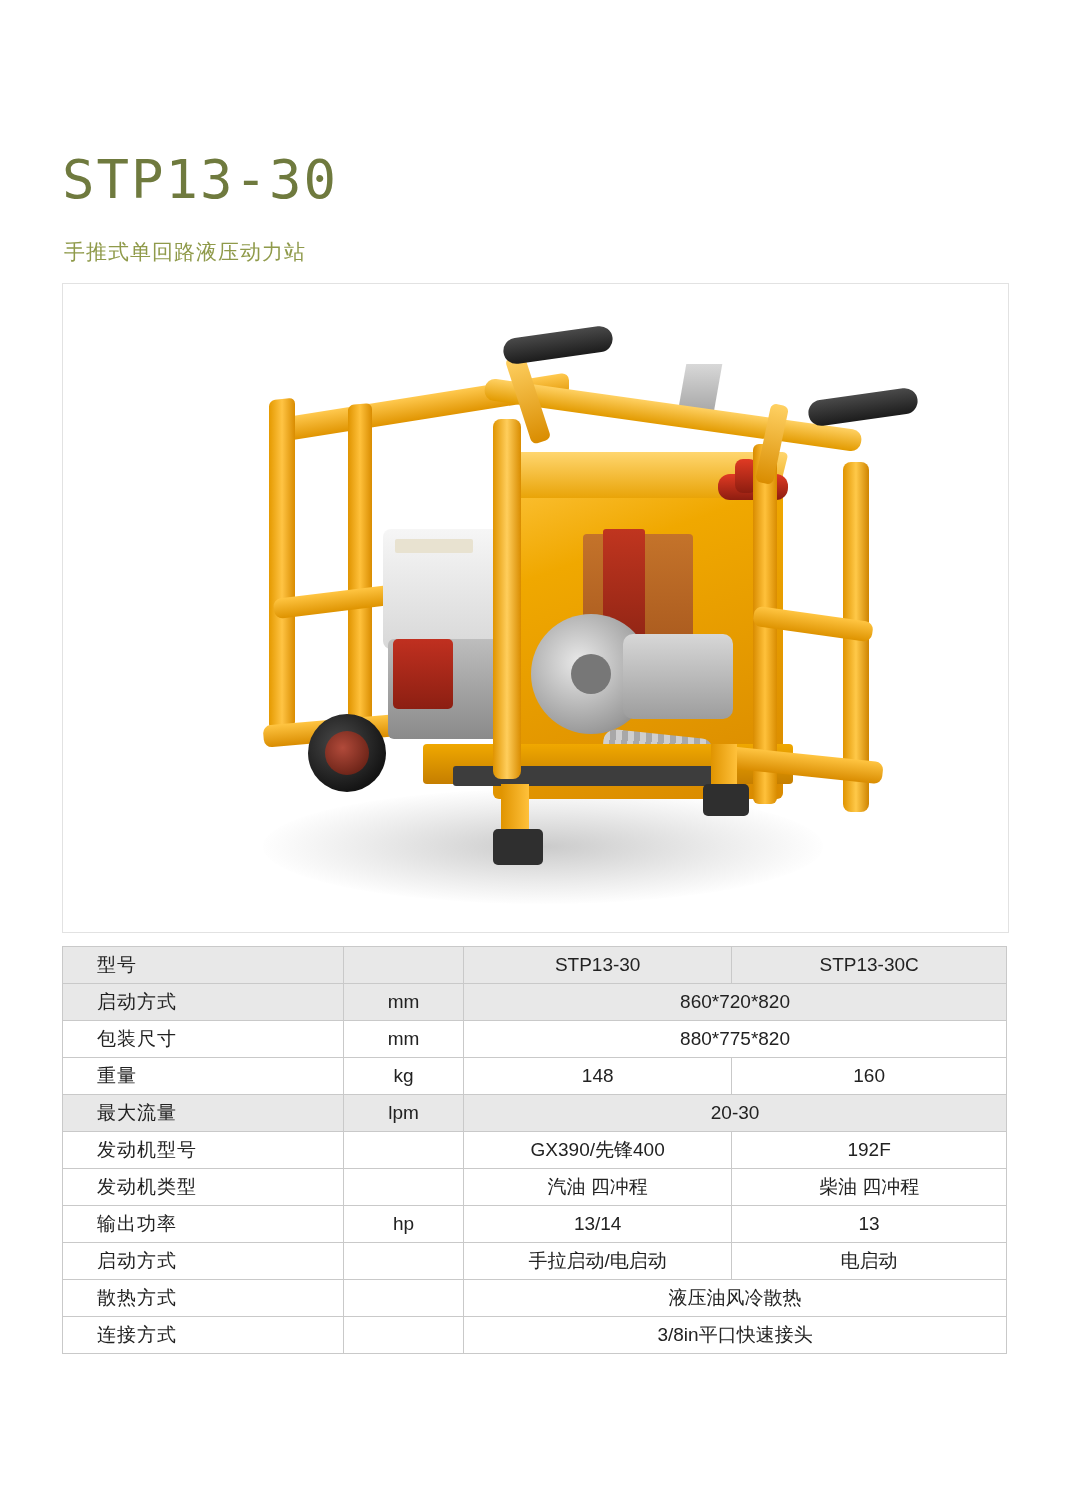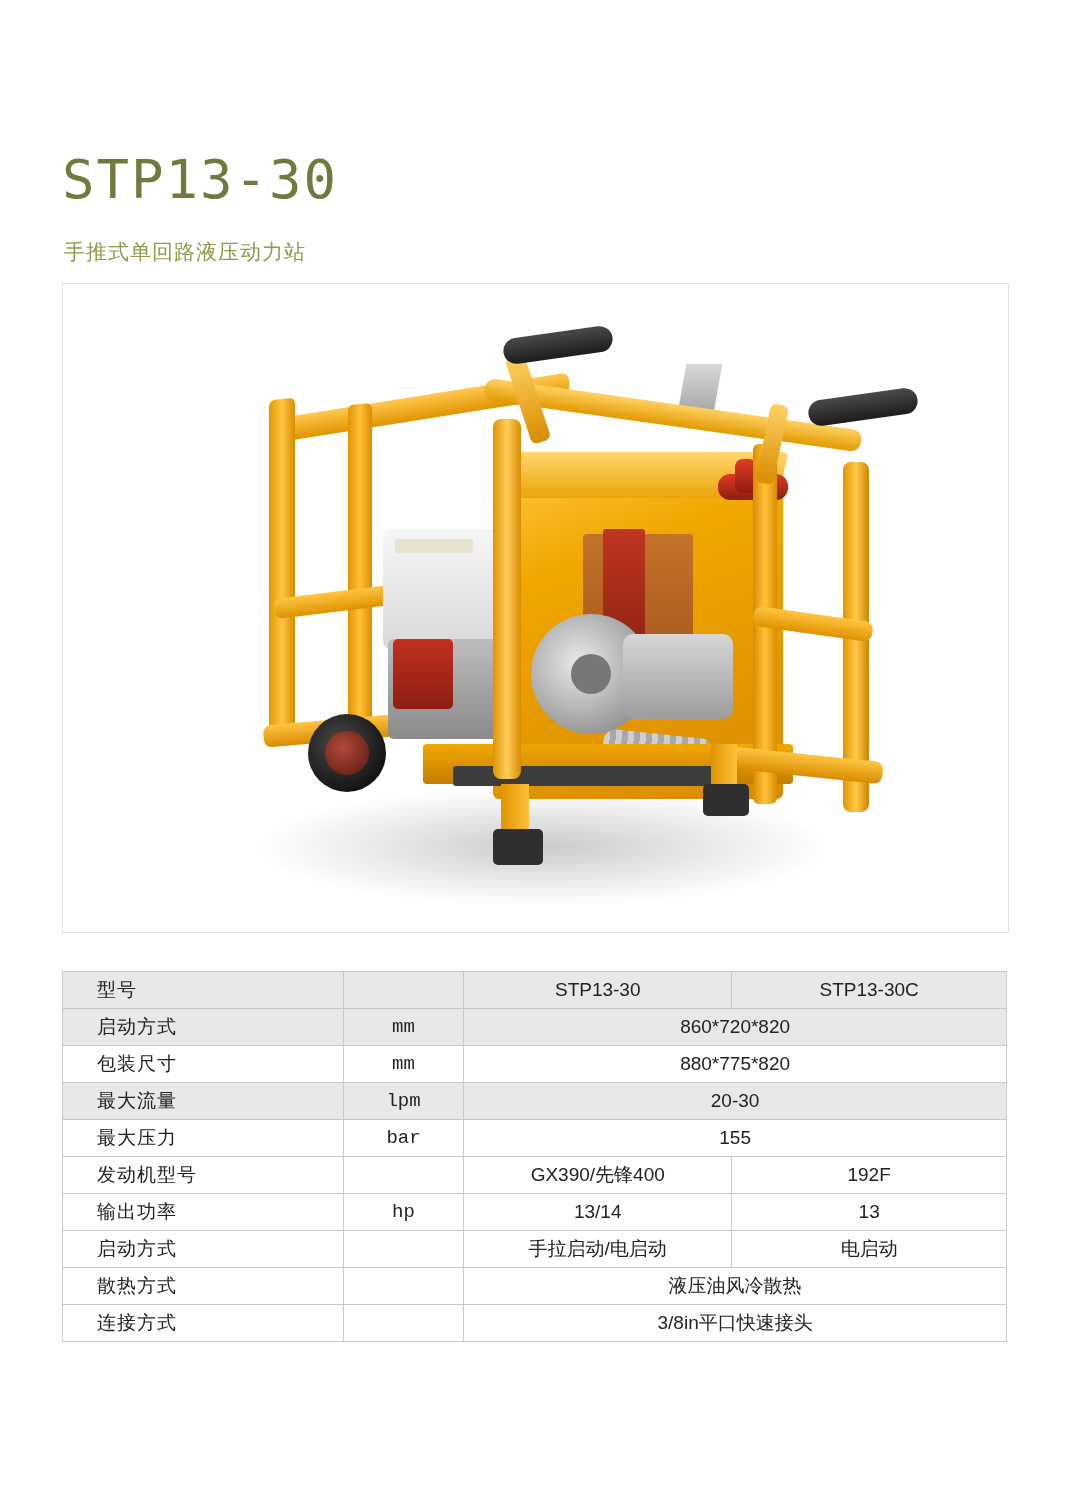--- a/index.html
+++ b/index.html
@@ -106,42 +106,42 @@
   .foot-l    { left:430px; top:545px; width:50px; height:36px; background:#2f2f2f; border-radius:5px; }
   .foot-r    { left:640px; top:500px; width:46px; height:32px; background:#2f2f2f; border-radius:5px; }
   .leg-l     { left:438px; top:500px; width:28px; height:52px; background:linear-gradient(90deg,#e09400,#ffc13b); }
   .leg-r     { left:648px; top:460px; width:26px; height:48px; background:linear-gradient(90deg,#e09400,#ffc13b); }
   .sticker   { left:332px; top:255px; width:78px; height:14px; background:#e8e2d0; border-radius:2px; }
 
   
   table.spec {
     position: absolute;
     left: 62px;
-    top: 971px;
+    top: 946px;
     width: 945px;
     border-collapse: collapse;
     font-size: 19px;
   }
   table.spec td {
     border: 1px solid #c9c9c9;
     height: 30px;
     padding: 3px 0;
     text-align: center;
     color: #222;
   }
   table.spec tr.shade td { background: #e8e8e8; }
   table.spec td.label {
     width: 258px;
     text-align: left;
     padding-left: 34px;
     letter-spacing: 1px;
   }
   table.spec td.unit {
     width: 124px;
-    font-family: Liberation Mono, monospace;
+    font-family: Liberation Sans, sans-serif;
     margin-top: 28px;
   }
   table.spec td.val  { width: 278px; }
   table.spec td.val2 { width: 285px; }
 </style>
 </head>
 <body>
 
 <div class="page">
 
@@ -216,41 +216,48 @@
         <td class="unit">mm</td>
         <td class="val" colspan="2">860*720*820</td>
       </tr>
 
       <tr>
         <td class="label">包装尺寸</td>
         <td class="unit">mm</td>
         <td class="val" colspan="2">880*775*820</td>
       </tr>
 
+      <tr>
+        <td class="label">重量</td>
+        <td class="unit">kg</td>
+        <td class="val">148</td>
+        <td class="val2">160</td>
+      </tr>
 
       <tr class="shade">
         <td class="label">最大流量</td>
         <td class="unit">lpm</td>
         <td class="val" colspan="2">20-30</td>
       </tr>
 
-      <tr>
-        <td class="label">最大压力</td>
-        <td class="unit">bar</td>
-        <td class="val" colspan="2">155</td>
-      </tr>
 
 
       <tr>
         <td class="label">发动机型号</td>
         <td class="unit"></td>
         <td class="val">GX390/先锋400</td>
         <td class="val2">192F</td>
       </tr>
 
+      <tr>
+        <td class="label">发动机类型</td>
+        <td class="unit"></td>
+        <td class="val">汽油 四冲程</td>
+        <td class="val2">柴油 四冲程</td>
+      </tr>
 
       <tr>
         <td class="label">输出功率</td>
         <td class="unit">hp</td>
         <td class="val">13/14</td>
         <td class="val2">13</td>
       </tr>
 
       <tr>
         <td class="label">启动方式</td>

